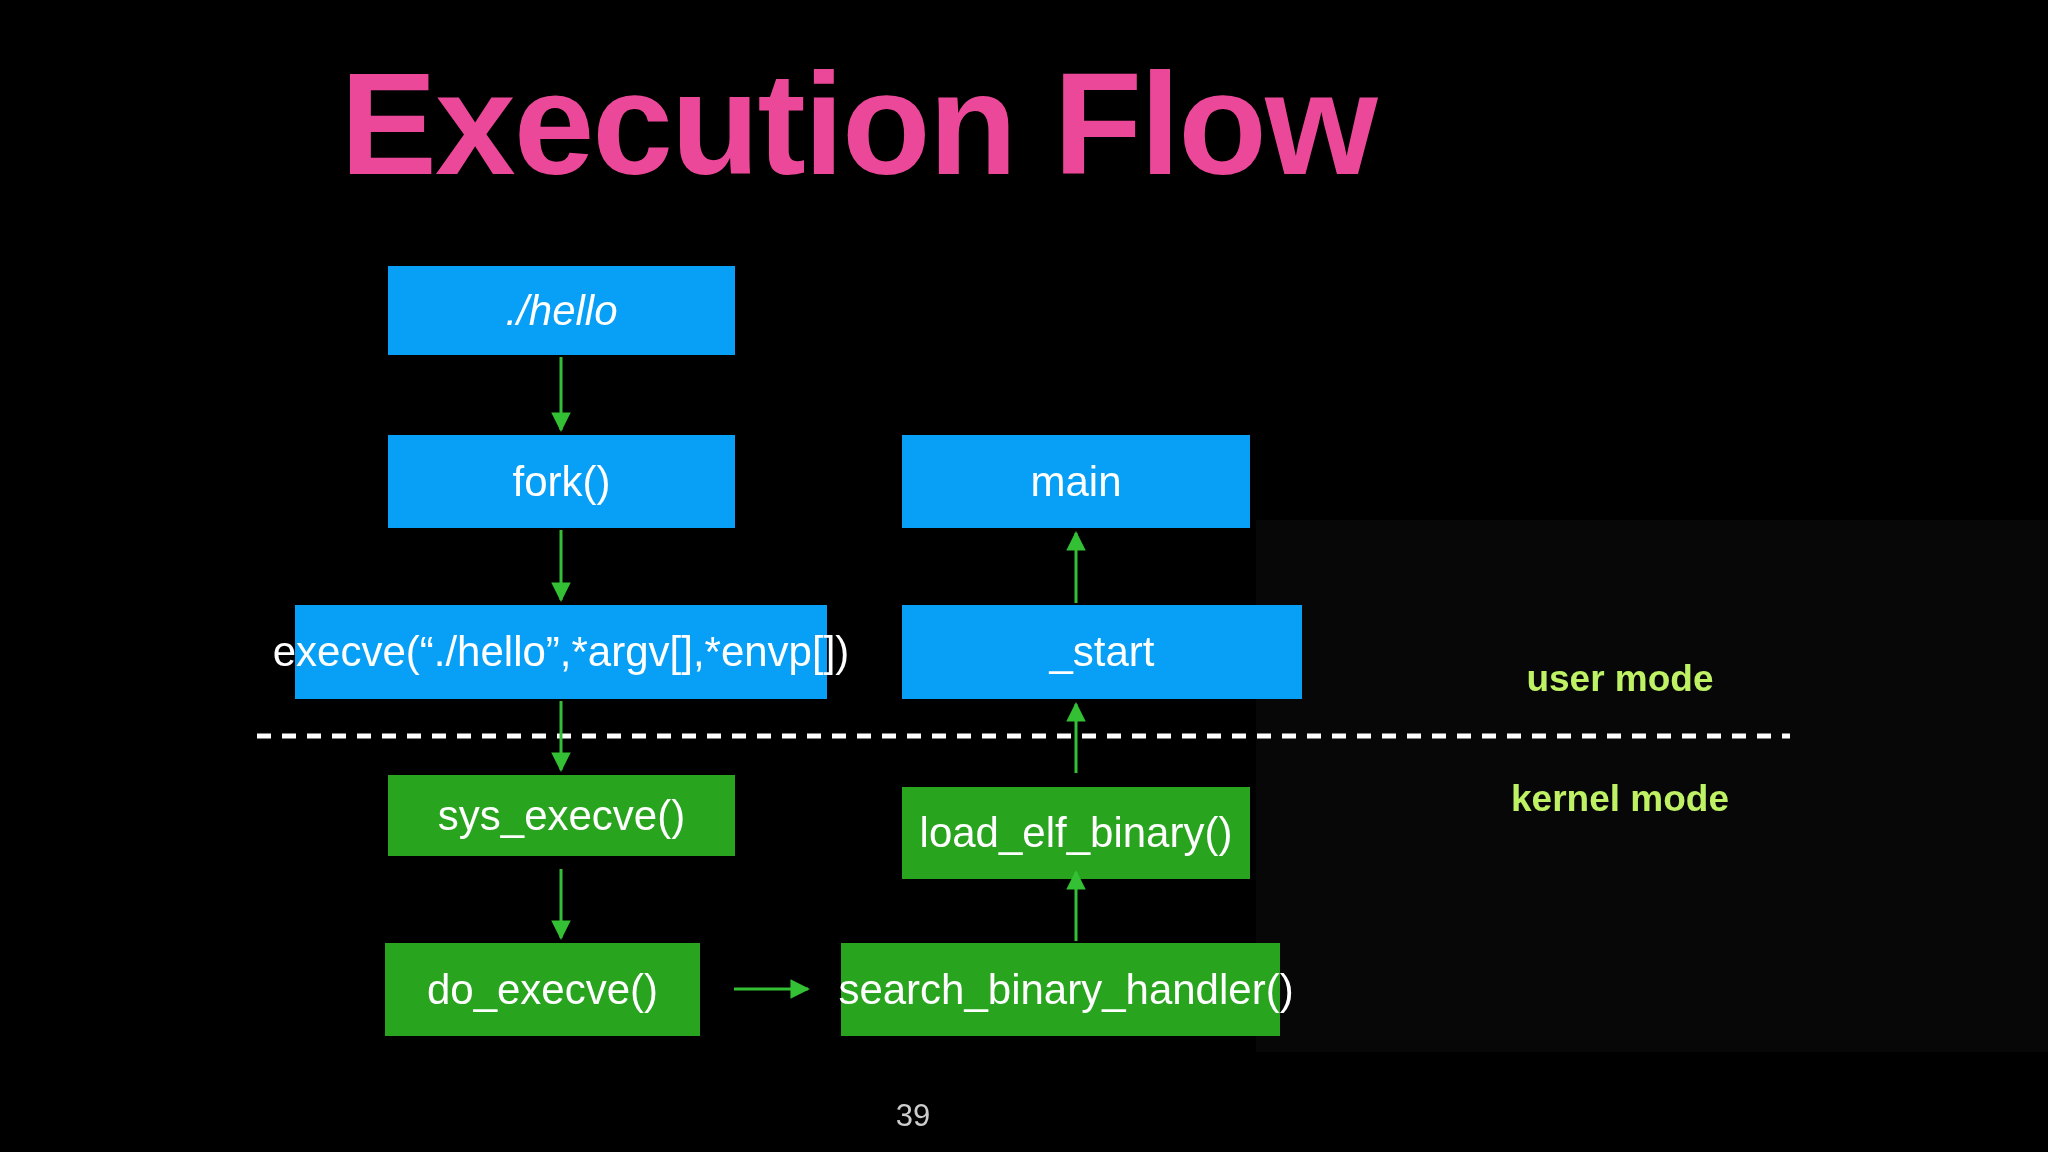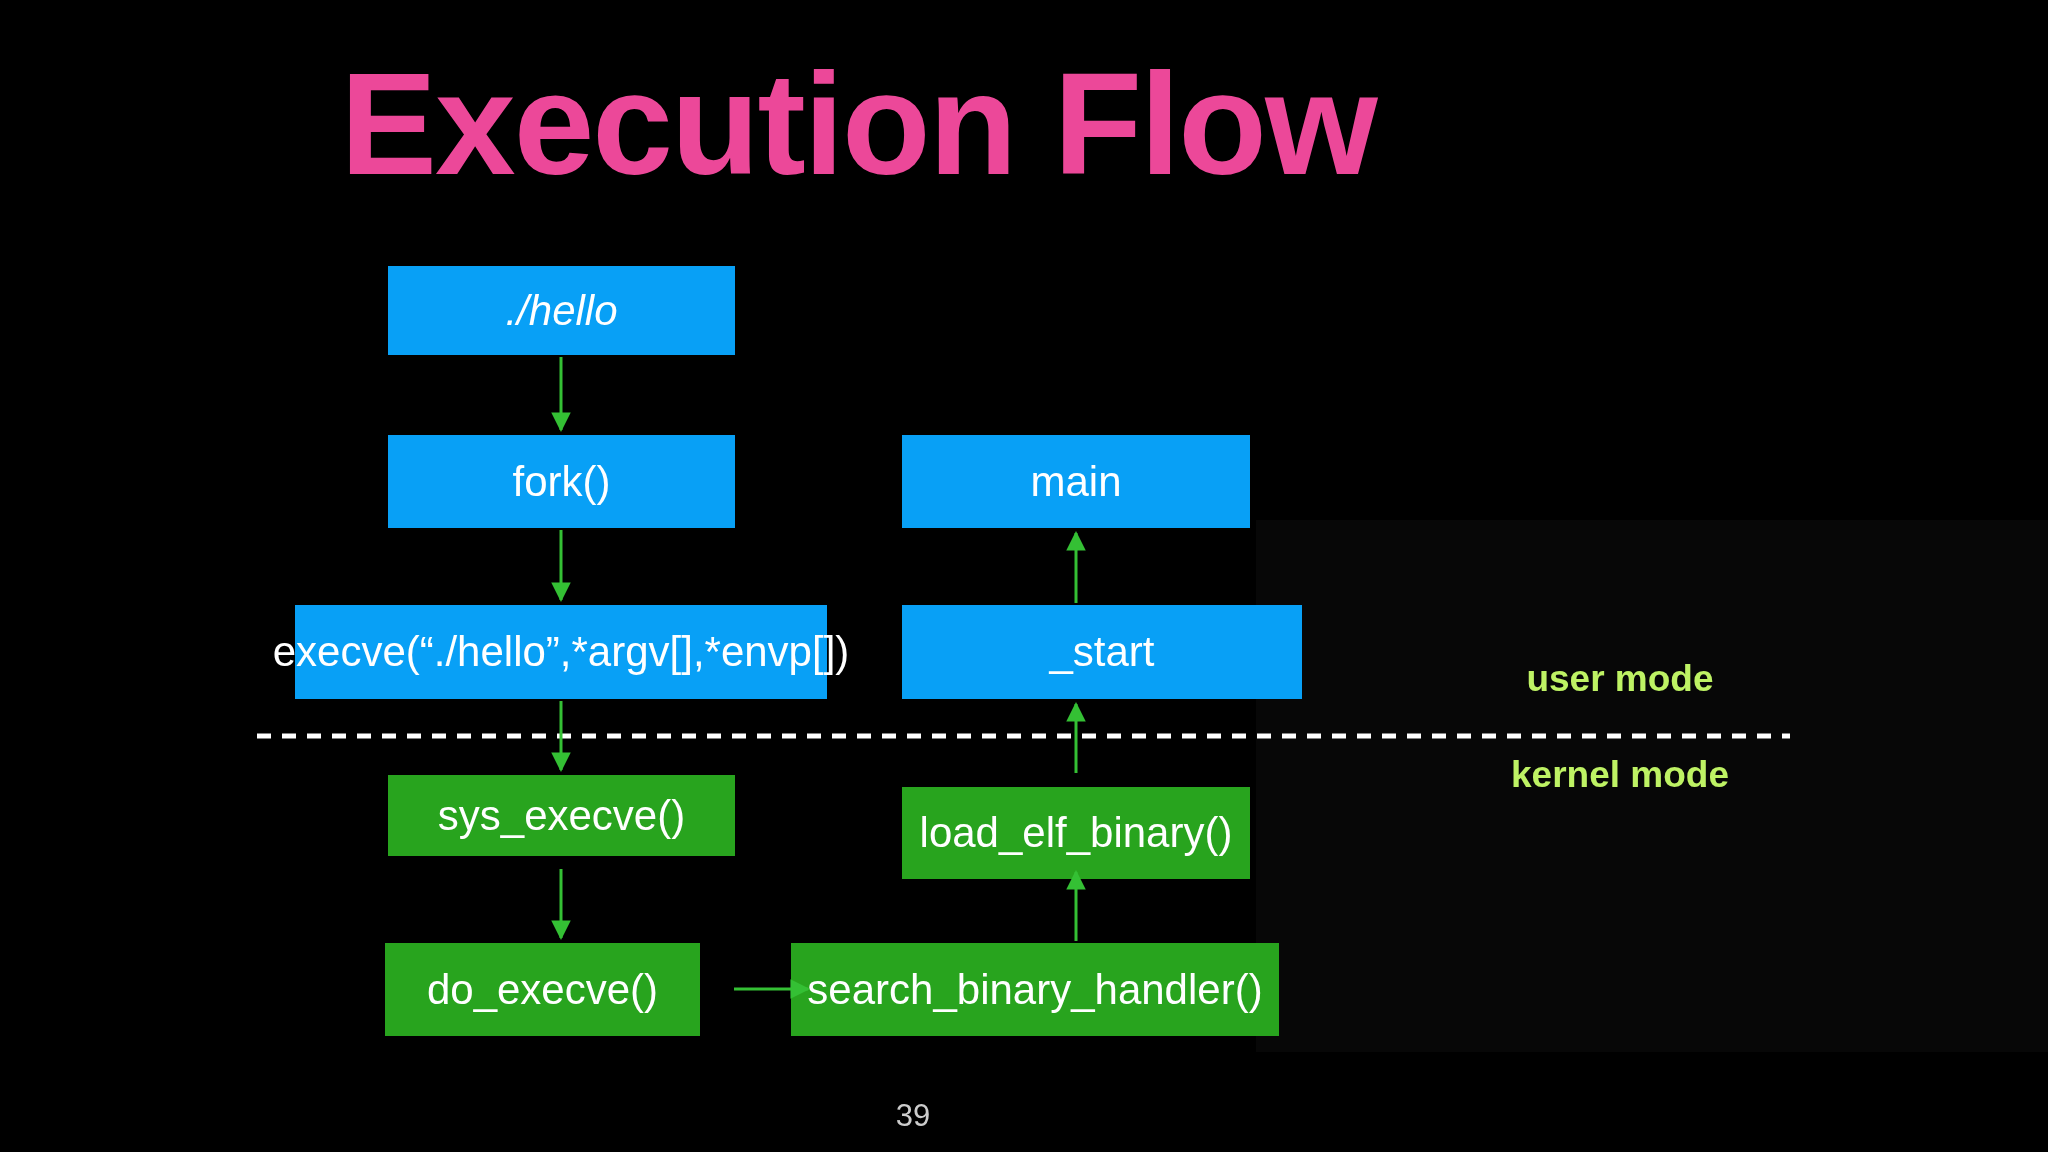--- a/index.html
+++ b/index.html
@@ -50,34 +50,34 @@
   .node.kernel { background: #28a41e; }
 
   #n-hello   { left: 388px; top: 266px; width: 347px; height: 89px; font-style: italic; }
   #n-fork    { left: 388px; top: 435px; width: 347px; height: 93px; }
   #n-execve  { left: 295px; top: 605px; width: 532px; height: 94px; }
   #n-main    { left: 902px; top: 435px; width: 348px; height: 93px; }
   #n-start   { left: 902px; top: 605px; width: 400px; height: 94px; }
   #n-sysexecve { left: 388px; top: 775px; width: 347px; height: 81px; }
   #n-loadelf   { left: 902px; top: 775px; width: 348px; height: 92px; margin-top: 12px; }
   #n-doexecve  { left: 385px; top: 943px; width: 315px; height: 93px; }
-  #n-search    { left: 791px; top: 943px; width: 488px; height: 93px; }
+  #n-search    { left: 841px; top: 943px; width: 428px; height: 93px; padding-left: 11px; }
 
   .mode-label {
     position: absolute;
     left: 1450px;
     width: 340px;
     text-align: center;
     color: #bef264;
     font-size: 37px;
     font-weight: bold;
     white-space: nowrap;
   }
   #user-mode-label   { top: 658px; }
-  #kernel-mode-label { top: 754px; text-align: center; }
+  #kernel-mode-label { top: 778px; text-align: center; }
 
   .page-number {
     position: absolute;
     left: 0;
     top: 1098px;
     width: 1826px;
     text-align: center;
     color: #cccccc;
     font-size: 31px;
   }

